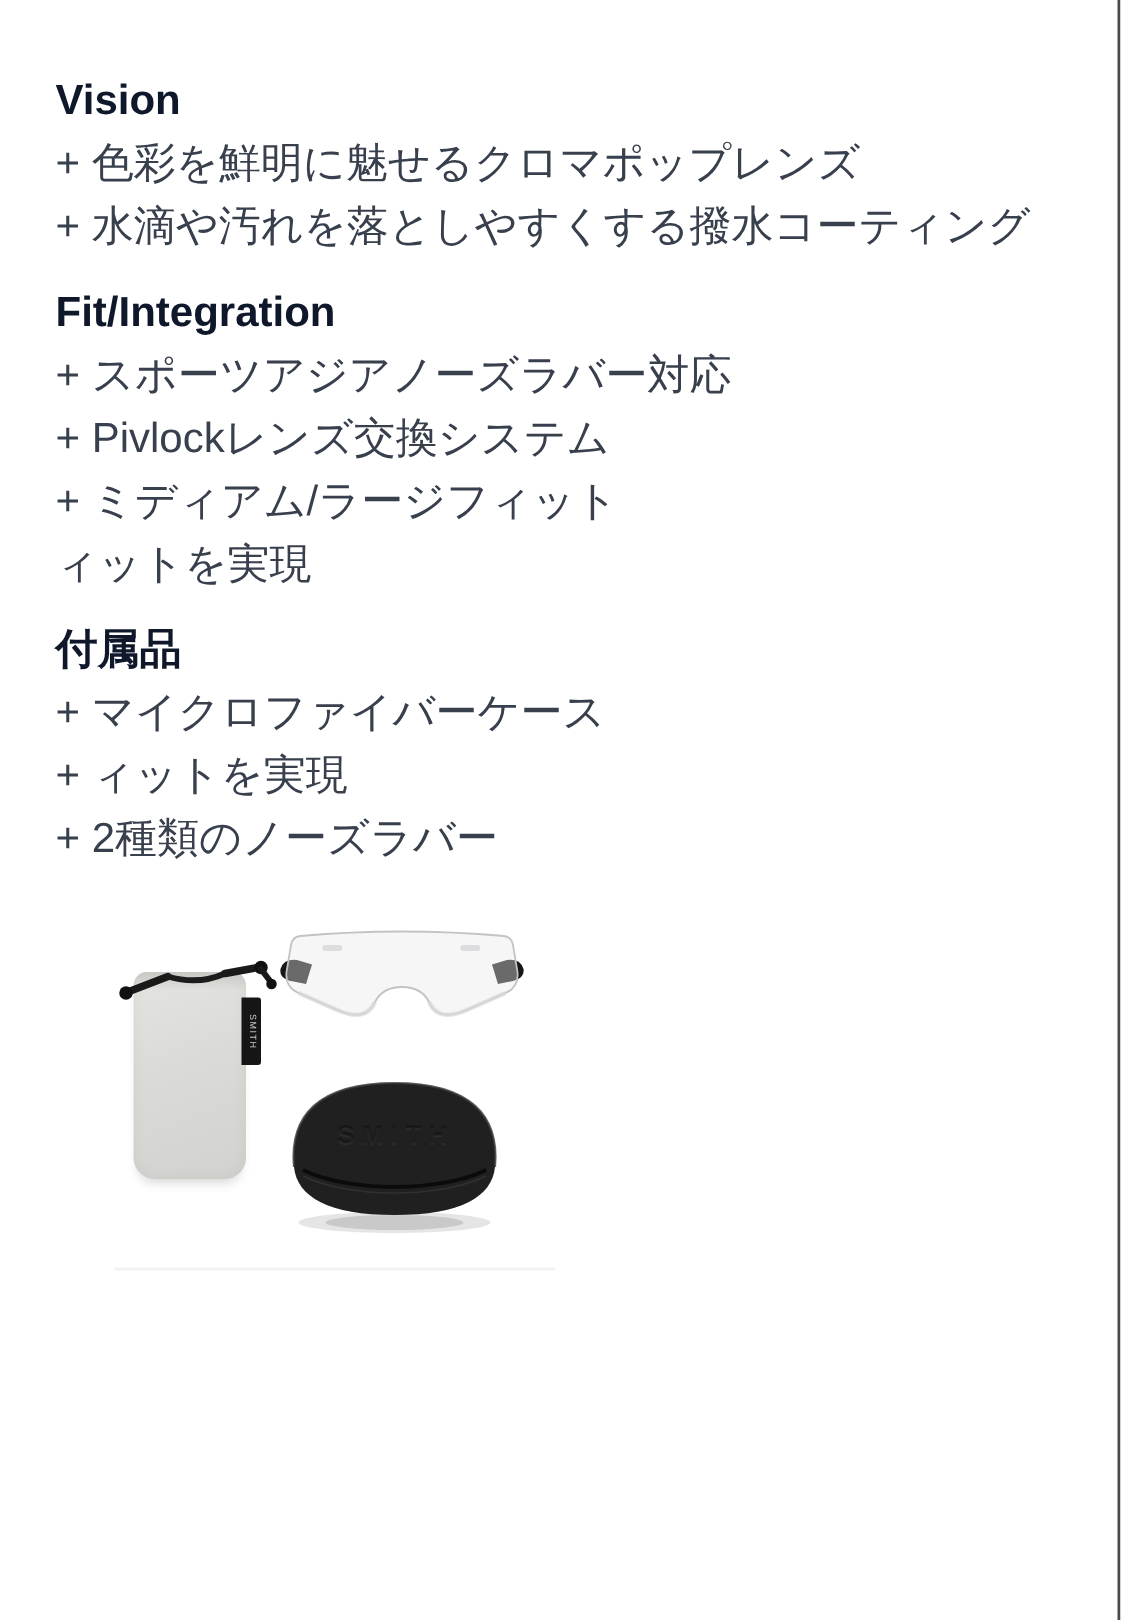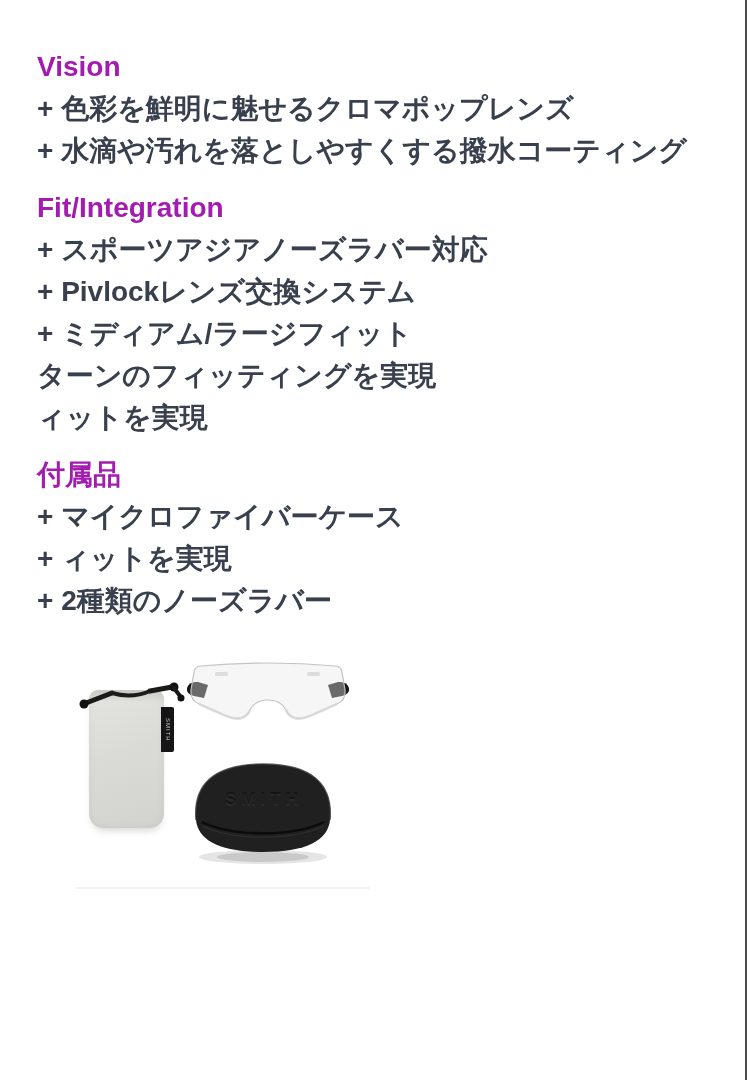--- a/index.html
+++ b/index.html
@@ -6,26 +6,26 @@
   body {
     width: 747px; height: 1080px;
     background: #ffffff;
     overflow: hidden;
     position: relative;
     font-family: "Liberation Sans", "DejaVu Sans", sans-serif;
   }
   main { padding: 46px 40px 0 37px; }
   .heading {
     font-size: 28px; line-height: 42px;
-    font-weight: 600; color: #a21caf;
+    font-weight: 600; color: #0f172a;
     white-space: nowrap;
   }
   .line {
     font-size: 28px; line-height: 42px;
-    font-weight: 700; color: #39404d;
+    font-weight: 400; color: #39404d;
     white-space: nowrap;
   }
   section + section { margin-top: 15px; }
 
   
   .photo {
     position: relative;
     margin: 20px 0 0 35px;
     width: 300px; height: 248px;
     background: #ffffff;
@@ -93,21 +93,20 @@
     <div class="heading">Vision</div>
     <div class="line">+ 色彩を鮮明に魅せるクロマポップレンズ</div>
     <div class="line">+ 水滴や汚れを落としやすくする撥水コーティング</div>
   </section>
 
   <section>
     <div class="heading">Fit/Integration</div>
     <div class="line">+ スポーツアジアノーズラバー対応</div>
     <div class="line">+ Pivlockレンズ交換システム</div>
     <div class="line">+ ミディアム/ラージフィット</div>
-    <div class="line">ターンのフィッティングを実現</div>
     <div class="line">ィットを実現</div>
   </section>
 
   <section>
     <div class="heading">付属品</div>
     <div class="line">+ マイクロファイバーケース</div>
     <div class="line">+ ィットを実現</div>
     <div class="line">+ 2種類のノーズラバー</div>
   </section>
 

